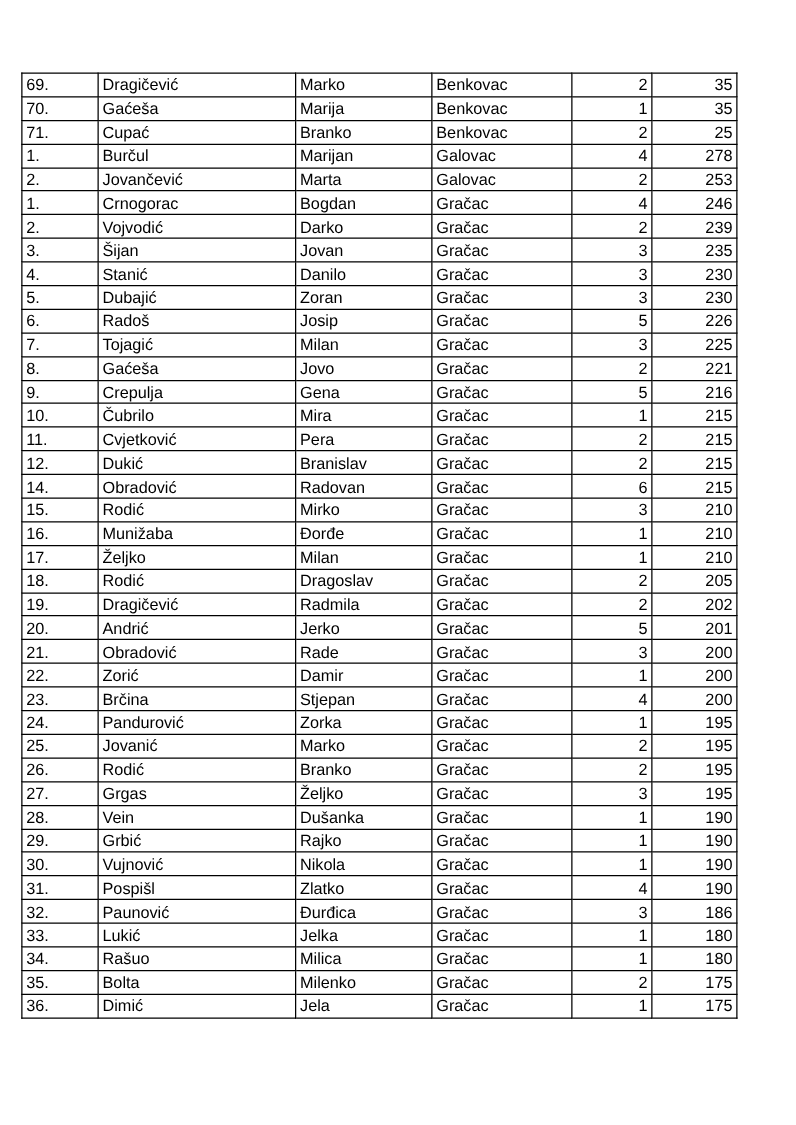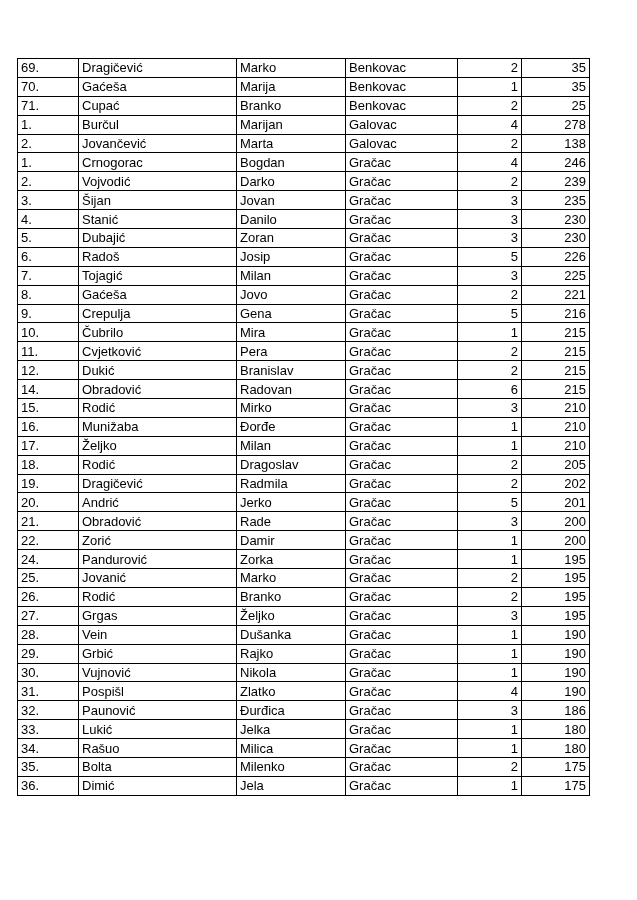--- a/index.html
+++ b/index.html
@@ -72,21 +72,21 @@
         <td>Galovac</td>
         <td class="num">4</td>
         <td class="num">278</td>
       </tr>
       <tr>
         <td>2.</td>
         <td>Jovančević</td>
         <td>Marta</td>
         <td>Galovac</td>
         <td class="num">2</td>
-        <td class="num">138</td>
+        <td class="num">253</td>
       </tr>
       <tr>
         <td>1.</td>
         <td>Crnogorac</td>
         <td>Bogdan</td>
         <td>Gračac</td>
         <td class="num">4</td>
         <td class="num">246</td>
       </tr>
       <tr>
@@ -240,20 +240,28 @@
         <td>Gračac</td>
         <td class="num">3</td>
         <td class="num">200</td>
       </tr>
       <tr>
         <td>22.</td>
         <td>Zorić</td>
         <td>Damir</td>
         <td>Gračac</td>
         <td class="num">1</td>
+        <td class="num">200</td>
+      </tr>
+      <tr>
+        <td>23.</td>
+        <td>Brčina</td>
+        <td>Stjepan</td>
+        <td>Gračac</td>
+        <td class="num">4</td>
         <td class="num">200</td>
       </tr>
       <tr>
         <td>24.</td>
         <td>Pandurović</td>
         <td>Zorka</td>
         <td>Gračac</td>
         <td class="num">1</td>
         <td class="num">195</td>
       </tr>

